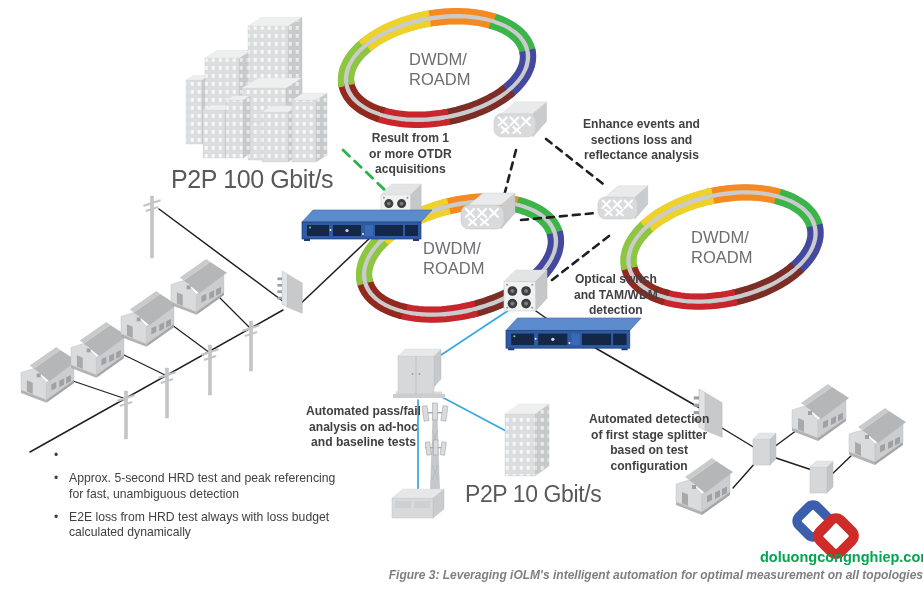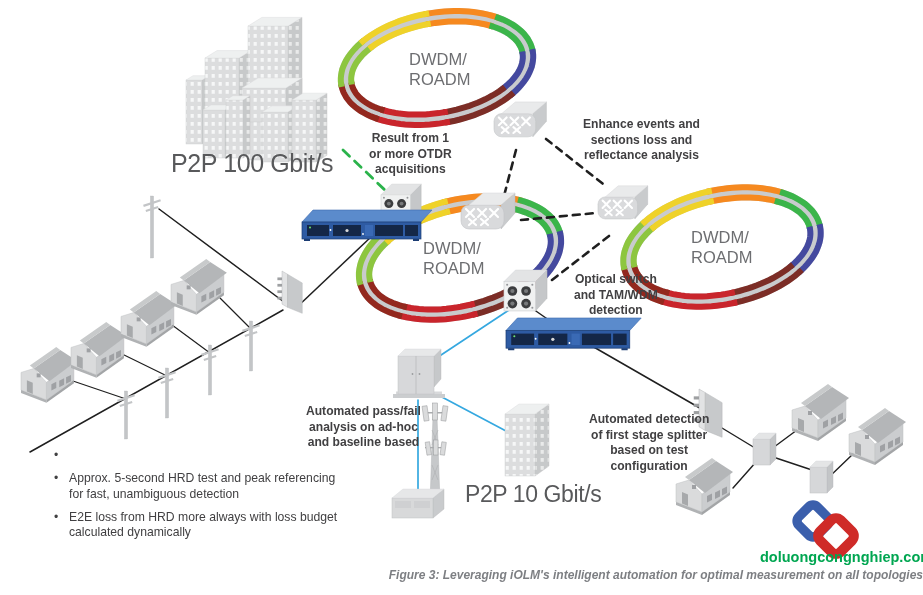--- a/index.html
+++ b/index.html
@@ -471,51 +471,51 @@
       </g>
     </svg>
 
   <div class="lbl ring-lbl" style="left:409px;top:49px">DWDM/
 ROADM</div>
   <div class="lbl ring-lbl" style="left:423px;top:238px">DWDM/
 ROADM</div>
   <div class="lbl ring-lbl" style="left:691px;top:227px">DWDM/
 ROADM</div>
 
-  <div class="lbl big" style="left:171px;top:149px">P2P 100 Gbit/s</div>
+  <div class="lbl big" style="left:171px;top:165px">P2P 100 Gbit/s</div>
   <div class="lbl big p2p10" style="left:465px;top:481px">P2P 10 Gbit/s</div>
 
   <div class="lbl note" style="left:369px;top:131px">Result from 1
 or more OTDR
 acquisitions</div>
   <div class="lbl note" style="left:583px;top:117px">Enhance events and
 sections loss and
 reflectance analysis</div>
   <div class="lbl note" style="left:574px;top:272px">Optical switch
 and TAM/WDM
 detection</div>
   <div class="lbl note" style="left:306px;top:404px">Automated pass/fail
 analysis on ad-hoc
-and baseline based</div>
+and baseline tests</div>
   <div class="lbl note" style="left:589px;top:412px">Automated detection
 of first stage splitter
 based on test
 configuration</div>
 
   <div class="bullets">
     <div class="b-row">
       <span class="b-dot">•</span>
     </div>
     <div class="b-row">
       <span class="b-dot">•</span>
       <span class="b-txt">Approx. 5-second HRD test and peak referencing
 for fast, unambiguous detection</span>
     </div>
     <div class="b-row">
       <span class="b-dot">•</span>
-      <span class="b-txt">E2E loss from HRD more always with loss budget
+      <span class="b-txt">E2E loss from HRD test always with loss budget
 calculated dynamically</span>
     </div>
   </div>
 
   <div class="caption">Figure 3: Leveraging iOLM's intelligent automation for optimal measurement on all topologies</div>
   <div class="watermark">doluongcongnghiep.com</div>
 </div>
 
 </body></html>

